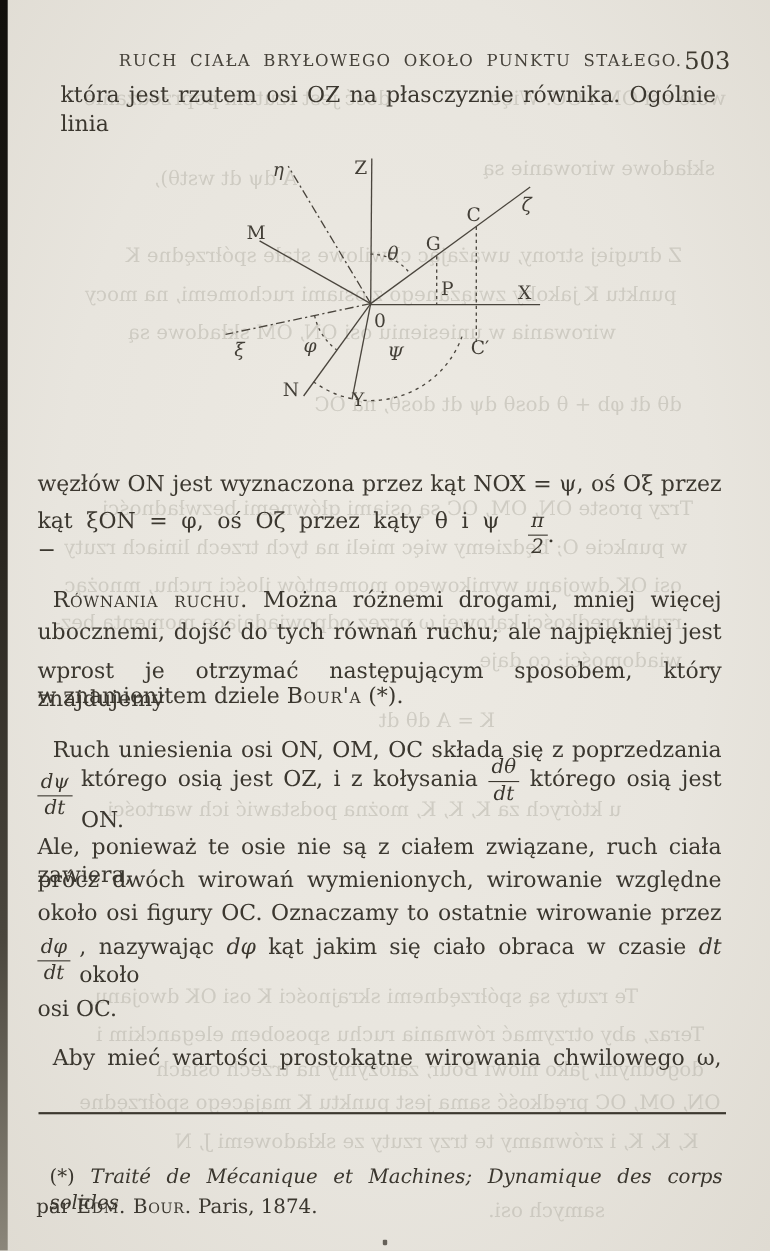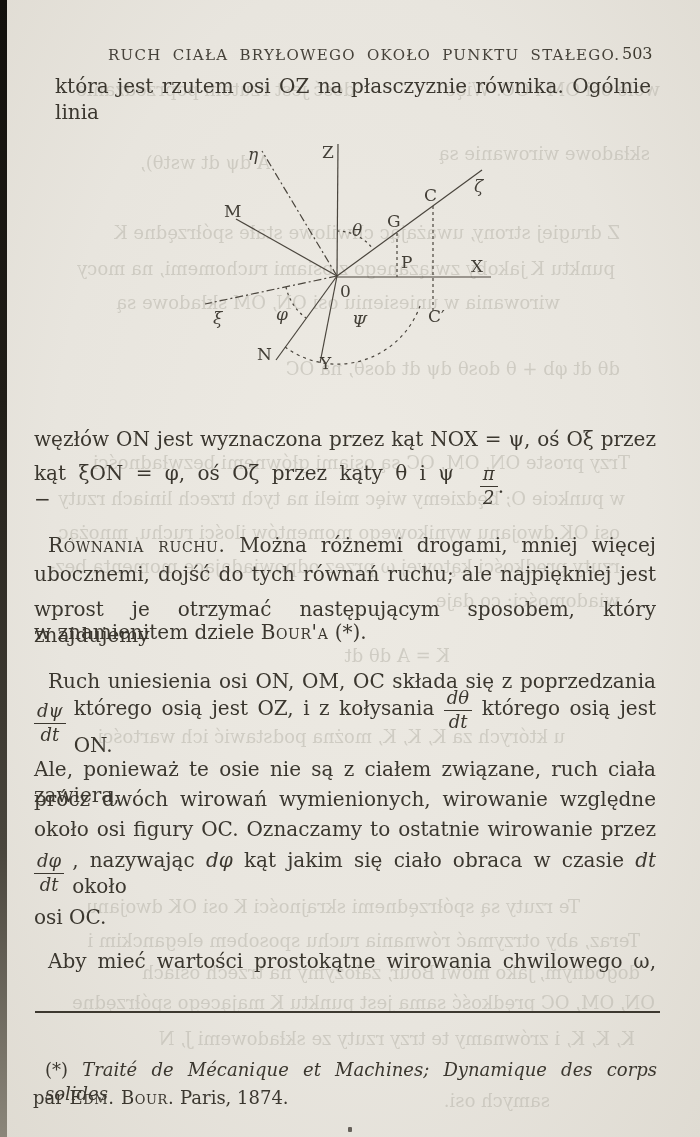--- a/index.html
+++ b/index.html
@@ -10,21 +10,21 @@
     font-family:"DejaVu Serif","Liberation Serif",serif;
     color:#3b372f;
   }
   .spine{position:absolute;left:0;top:0;width:7px;height:1137px;
     background:linear-gradient(180deg,#12100c 0%,#201d17 35%,#4a463d 75%,#8b867a 100%);}
   .hline{position:absolute;white-space:nowrap;}
   .jline{position:absolute;text-align:justify;text-align-last:justify;}
   .lline{position:absolute;text-align:left;}
   .body-txt{font-size:20px;line-height:26px;}
   .header{font-size:15px;letter-spacing:1.3px;word-spacing:5px;color:#46423a;}
-  .pageno{font-size:16px;color:#3d392f;}
+  .pageno{font-size:22px;color:#3d392f;}
   .sc{font-variant:small-caps;letter-spacing:0.6px;}
   .it{font-style:italic;}
   .frac{display:inline-flex;flex-direction:column;align-items:center;
     font-style:italic;font-size:18px;line-height:1.12;vertical-align:middle;}
   .frac .num{border-bottom:1.4px solid #3b372f;padding:0 3px 1px;}
   .frac .den{padding-top:1px;}
   .fracrow{position:absolute;display:flex;align-items:center;}
   .fracrow .rest{flex:1;text-align:justify;text-align-last:justify;padding-left:8px;}
   .bleed{position:absolute;transform:scaleX(-1);color:#b9b6ac;opacity:0.55;
     filter:blur(0.4px);font-size:18px;white-space:nowrap;overflow:hidden;}

